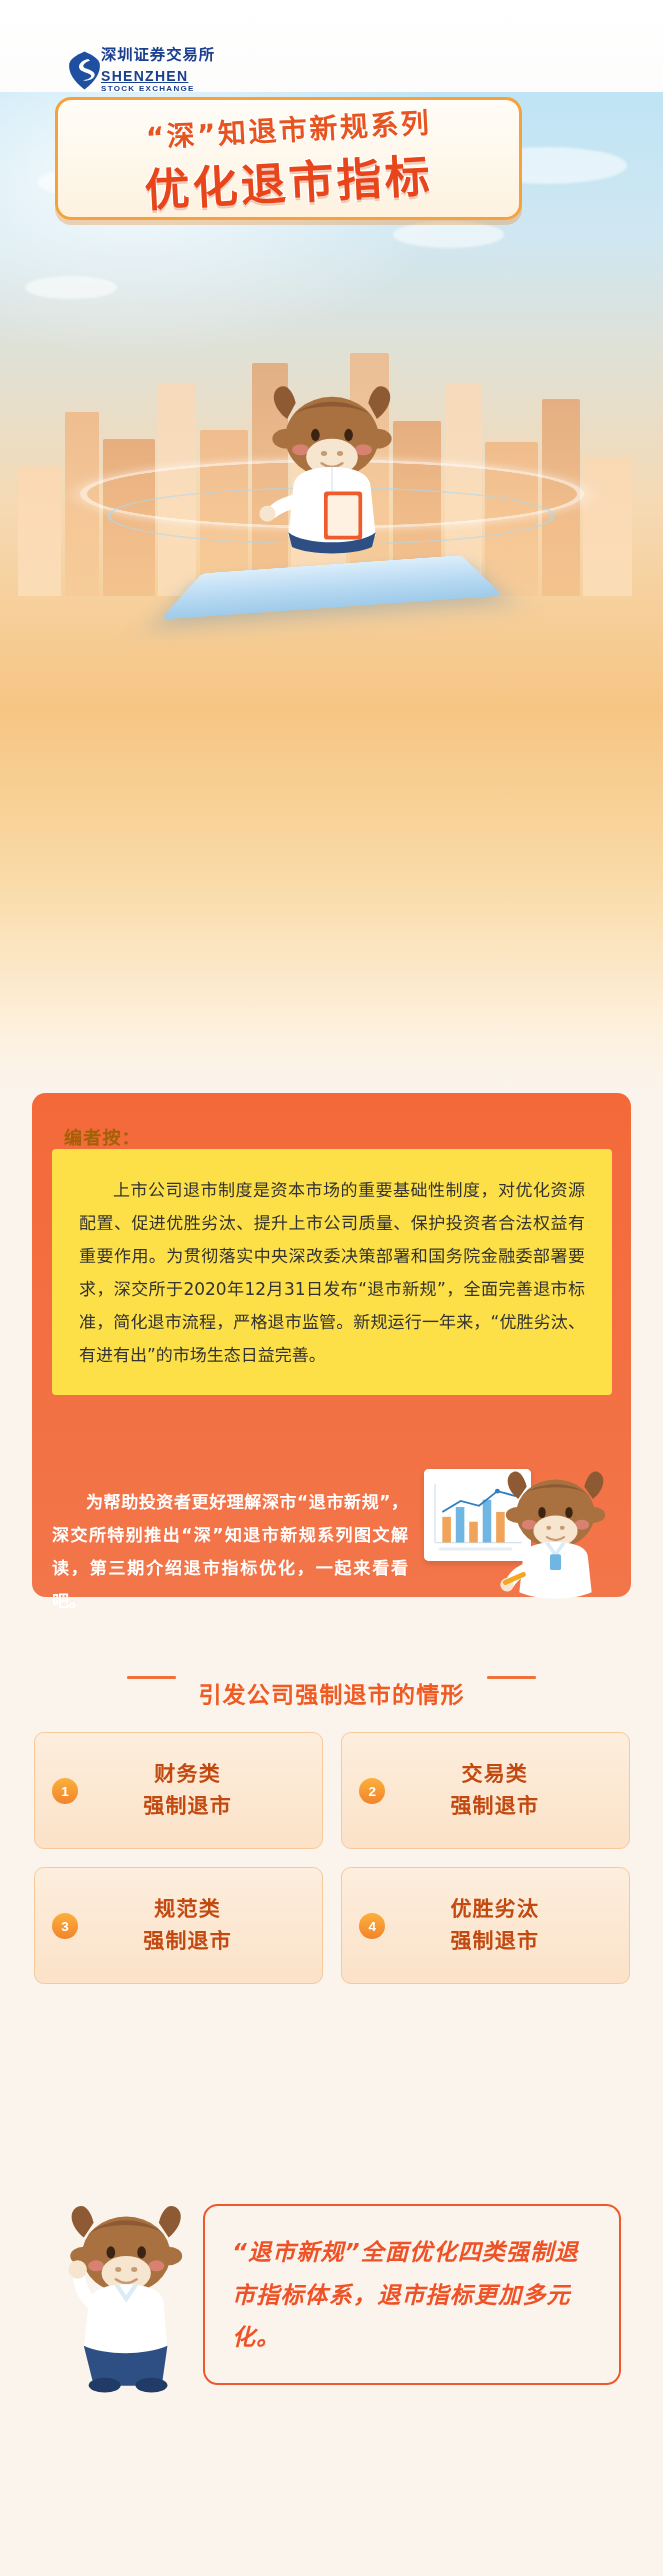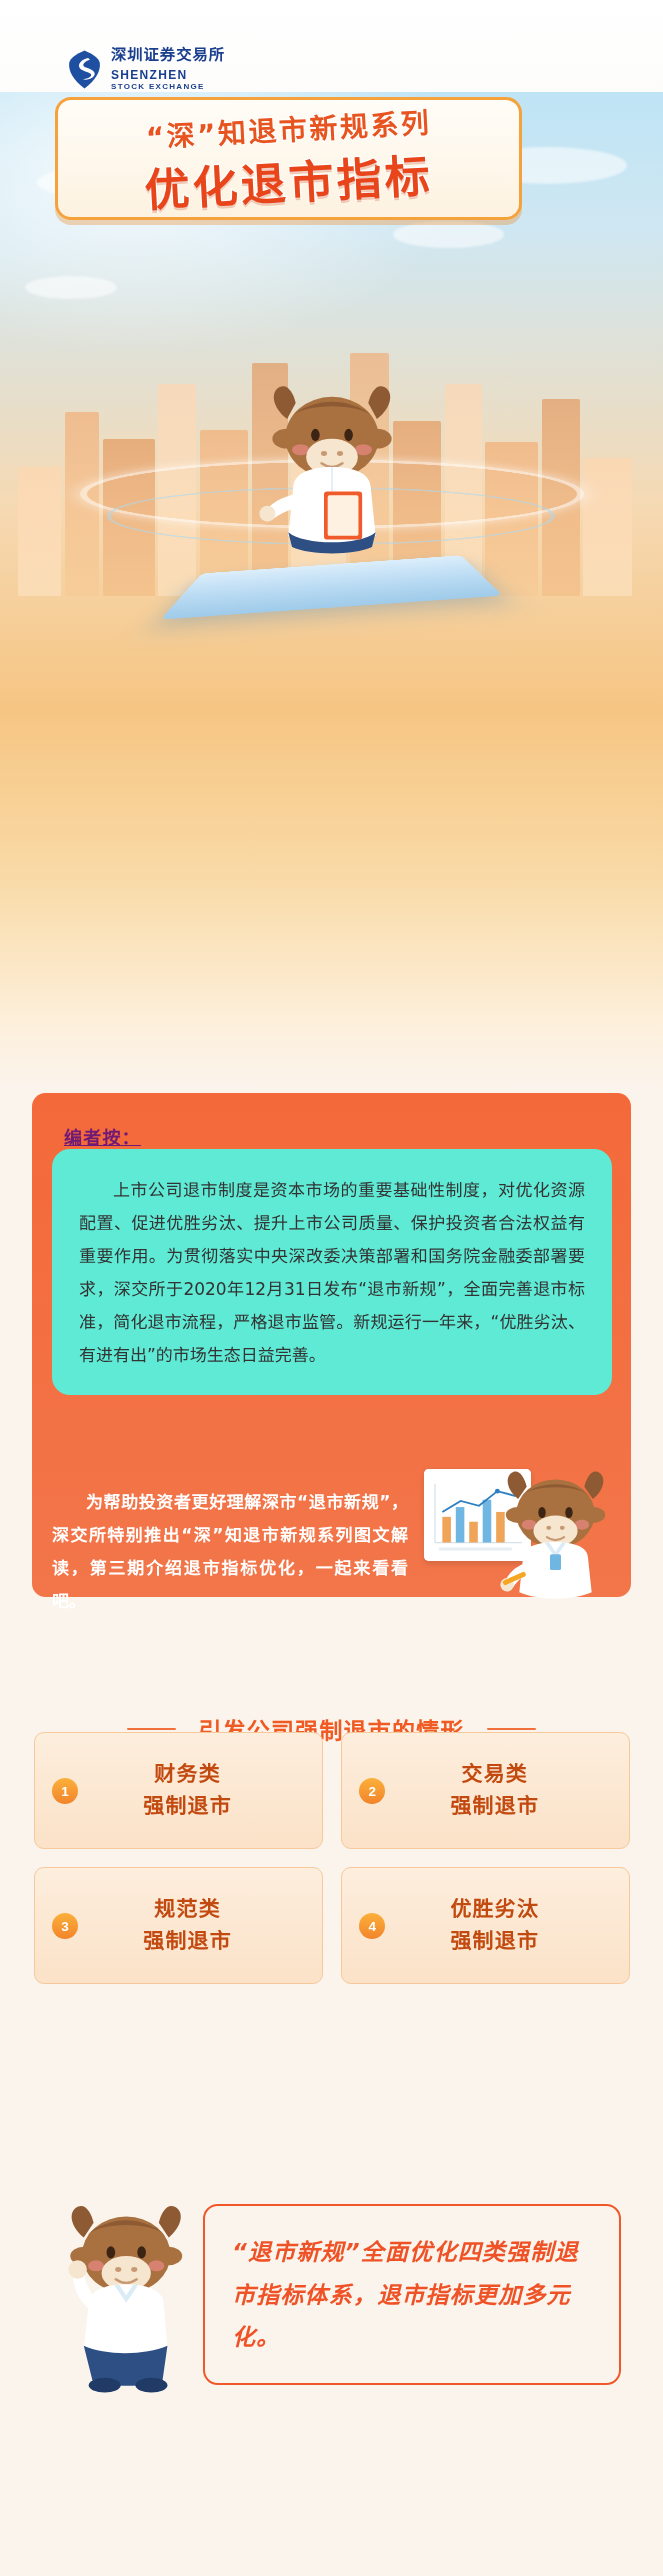--- a/index.html
+++ b/index.html
@@ -26,42 +26,43 @@
     height: 184px;
     background: linear-gradient(180deg, #ffffff 0%, #fdfcfb 60%, #fdf3e8 100%);
     overflow: hidden;
   }
   .logo-wrap {
     position: absolute;
     left: 68px;
     top: 48px;
     display: flex;
     align-items: center;
-    gap: 10px;
+    gap: 0;
   }
   .logo-mark {
     width: 33px;
     height: 41px;
     position: relative;
   }
   .logo-mark svg { display:block; }
   .logo-text { line-height: 1; }
   .logo-cn {
     font-size: 15.4px;
     color: #1b3f8f;
     font-weight: bold;
     letter-spacing: 0.9px;
     font-family: "DejaVu Sans", "Liberation Sans", sans-serif;
   }
   .logo-en1 {
-    font-size: 12px;
+    font-size: 14px;
     color: #1b3f8f;
     letter-spacing: 1.3px;
     margin-top: 5.5px;
     font-weight: bold;
+    text-decoration: underline;
   }
   .logo-en2 {
     font-size: 8px;
     color: #1b3f8f;
     letter-spacing: 1.3px;
     margin-top: 1.8px;
     font-weight: bold;
   }
 
   
@@ -206,31 +207,30 @@
     height: 504px;
     background: linear-gradient(180deg, #f4693a 0%, #f2764a 100%);
     border-radius: 13.5px;
   }
   .note-badge {
     position: absolute;
     left: 64px;
     top: 29.5px;
     font-size: 18px;
     font-weight: bold;
-    color: #701a75;
+    color: #a16207;
     letter-spacing: 1.2px;
-    text-decoration: underline;
   }
   .note-white {
     position: absolute;
     left: 52px;
     top: 56px;
     width: 560px;
-    background: #5eead4;
-    border-radius: 18px;
+    background: #fde047;
+    border-radius: 4px;
     padding: 24.6px 27px 23px 27px;
   }
   .note-white p {
     font-size: 17px;
     line-height: 1.95;
     color: #333333;
     text-align: justify;
     text-indent: 2em;
     font-family: "DejaVu Sans", "Liberation Sans", sans-serif;
   }
@@ -272,24 +272,23 @@
     top: 1676px;
     left: 0;
     width: 663px;
     height: 430px;
   }
   .sec-title-wrap {
     position: absolute;
     left: 0; top: 0;
     width: 663px;
     display: flex;
-    align-items: center;
+    align-items: flex-start;
     justify-content: center;
     gap: 22px;
-    margin-top: 36px;
   }
   .sec-rule {
     width: 49px;
     height: 2.5px;
     background: #f2703c;
     border-radius: 1.2px;
   }
   .sec-title {
     font-size: 23px;
     font-weight: bold;

